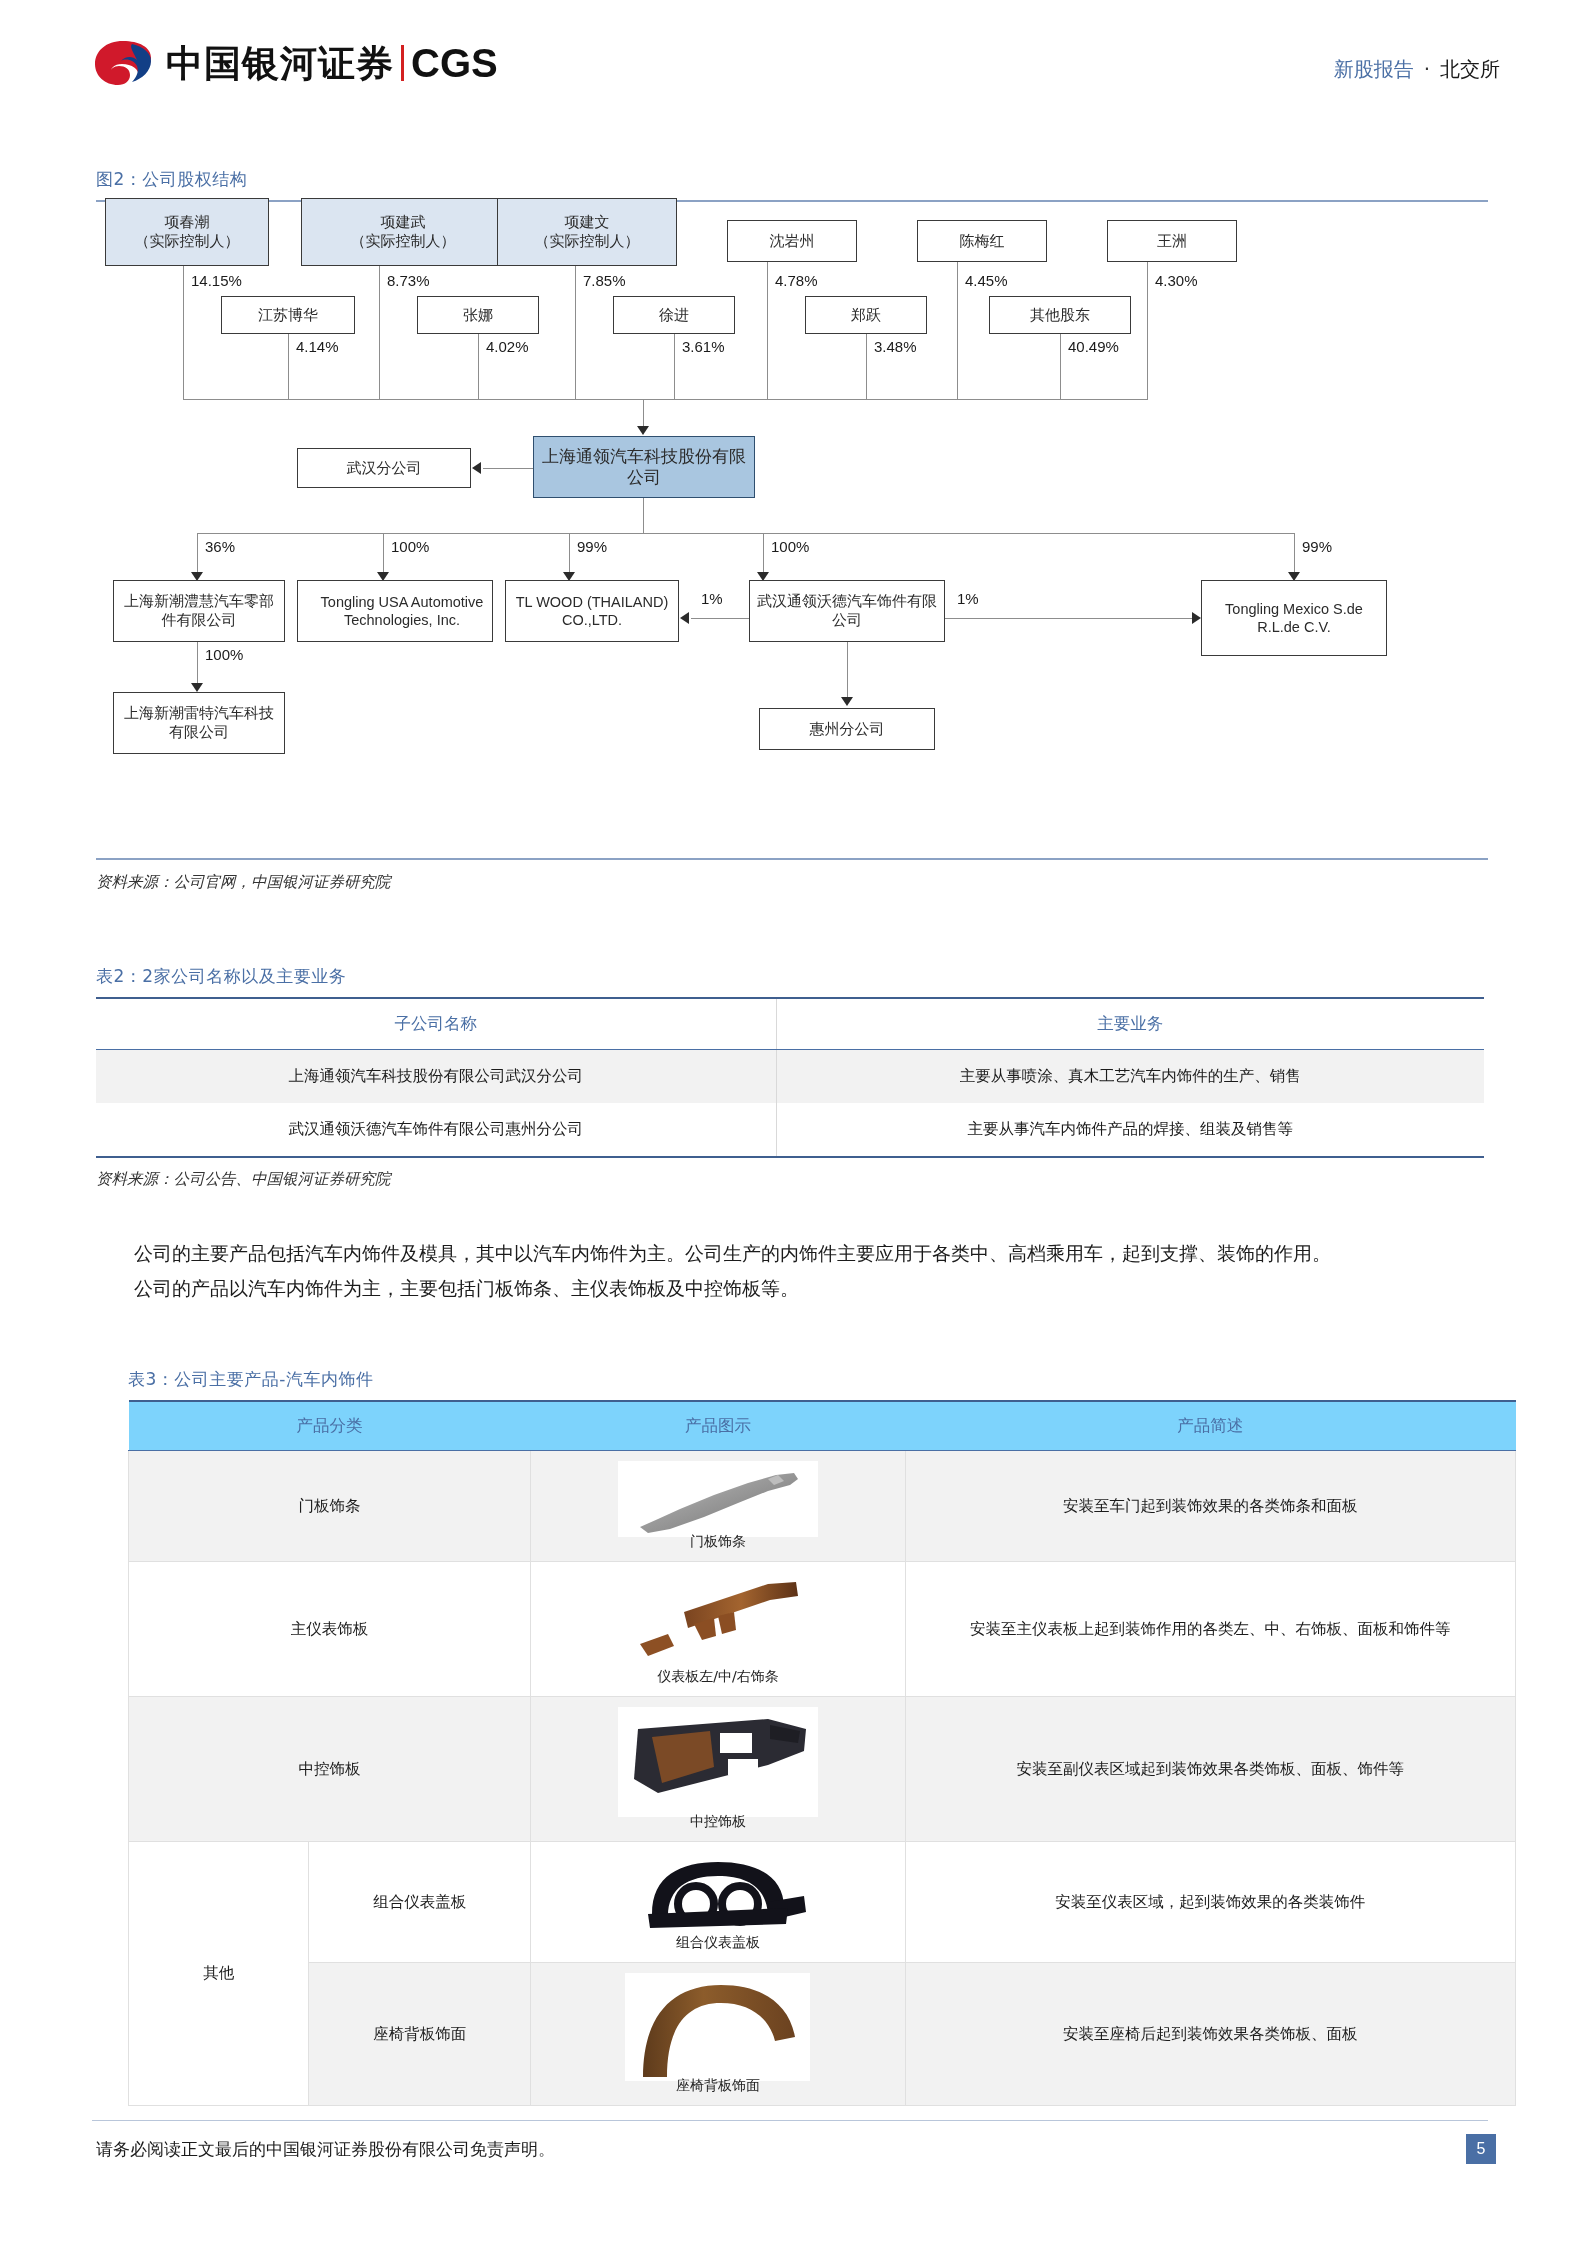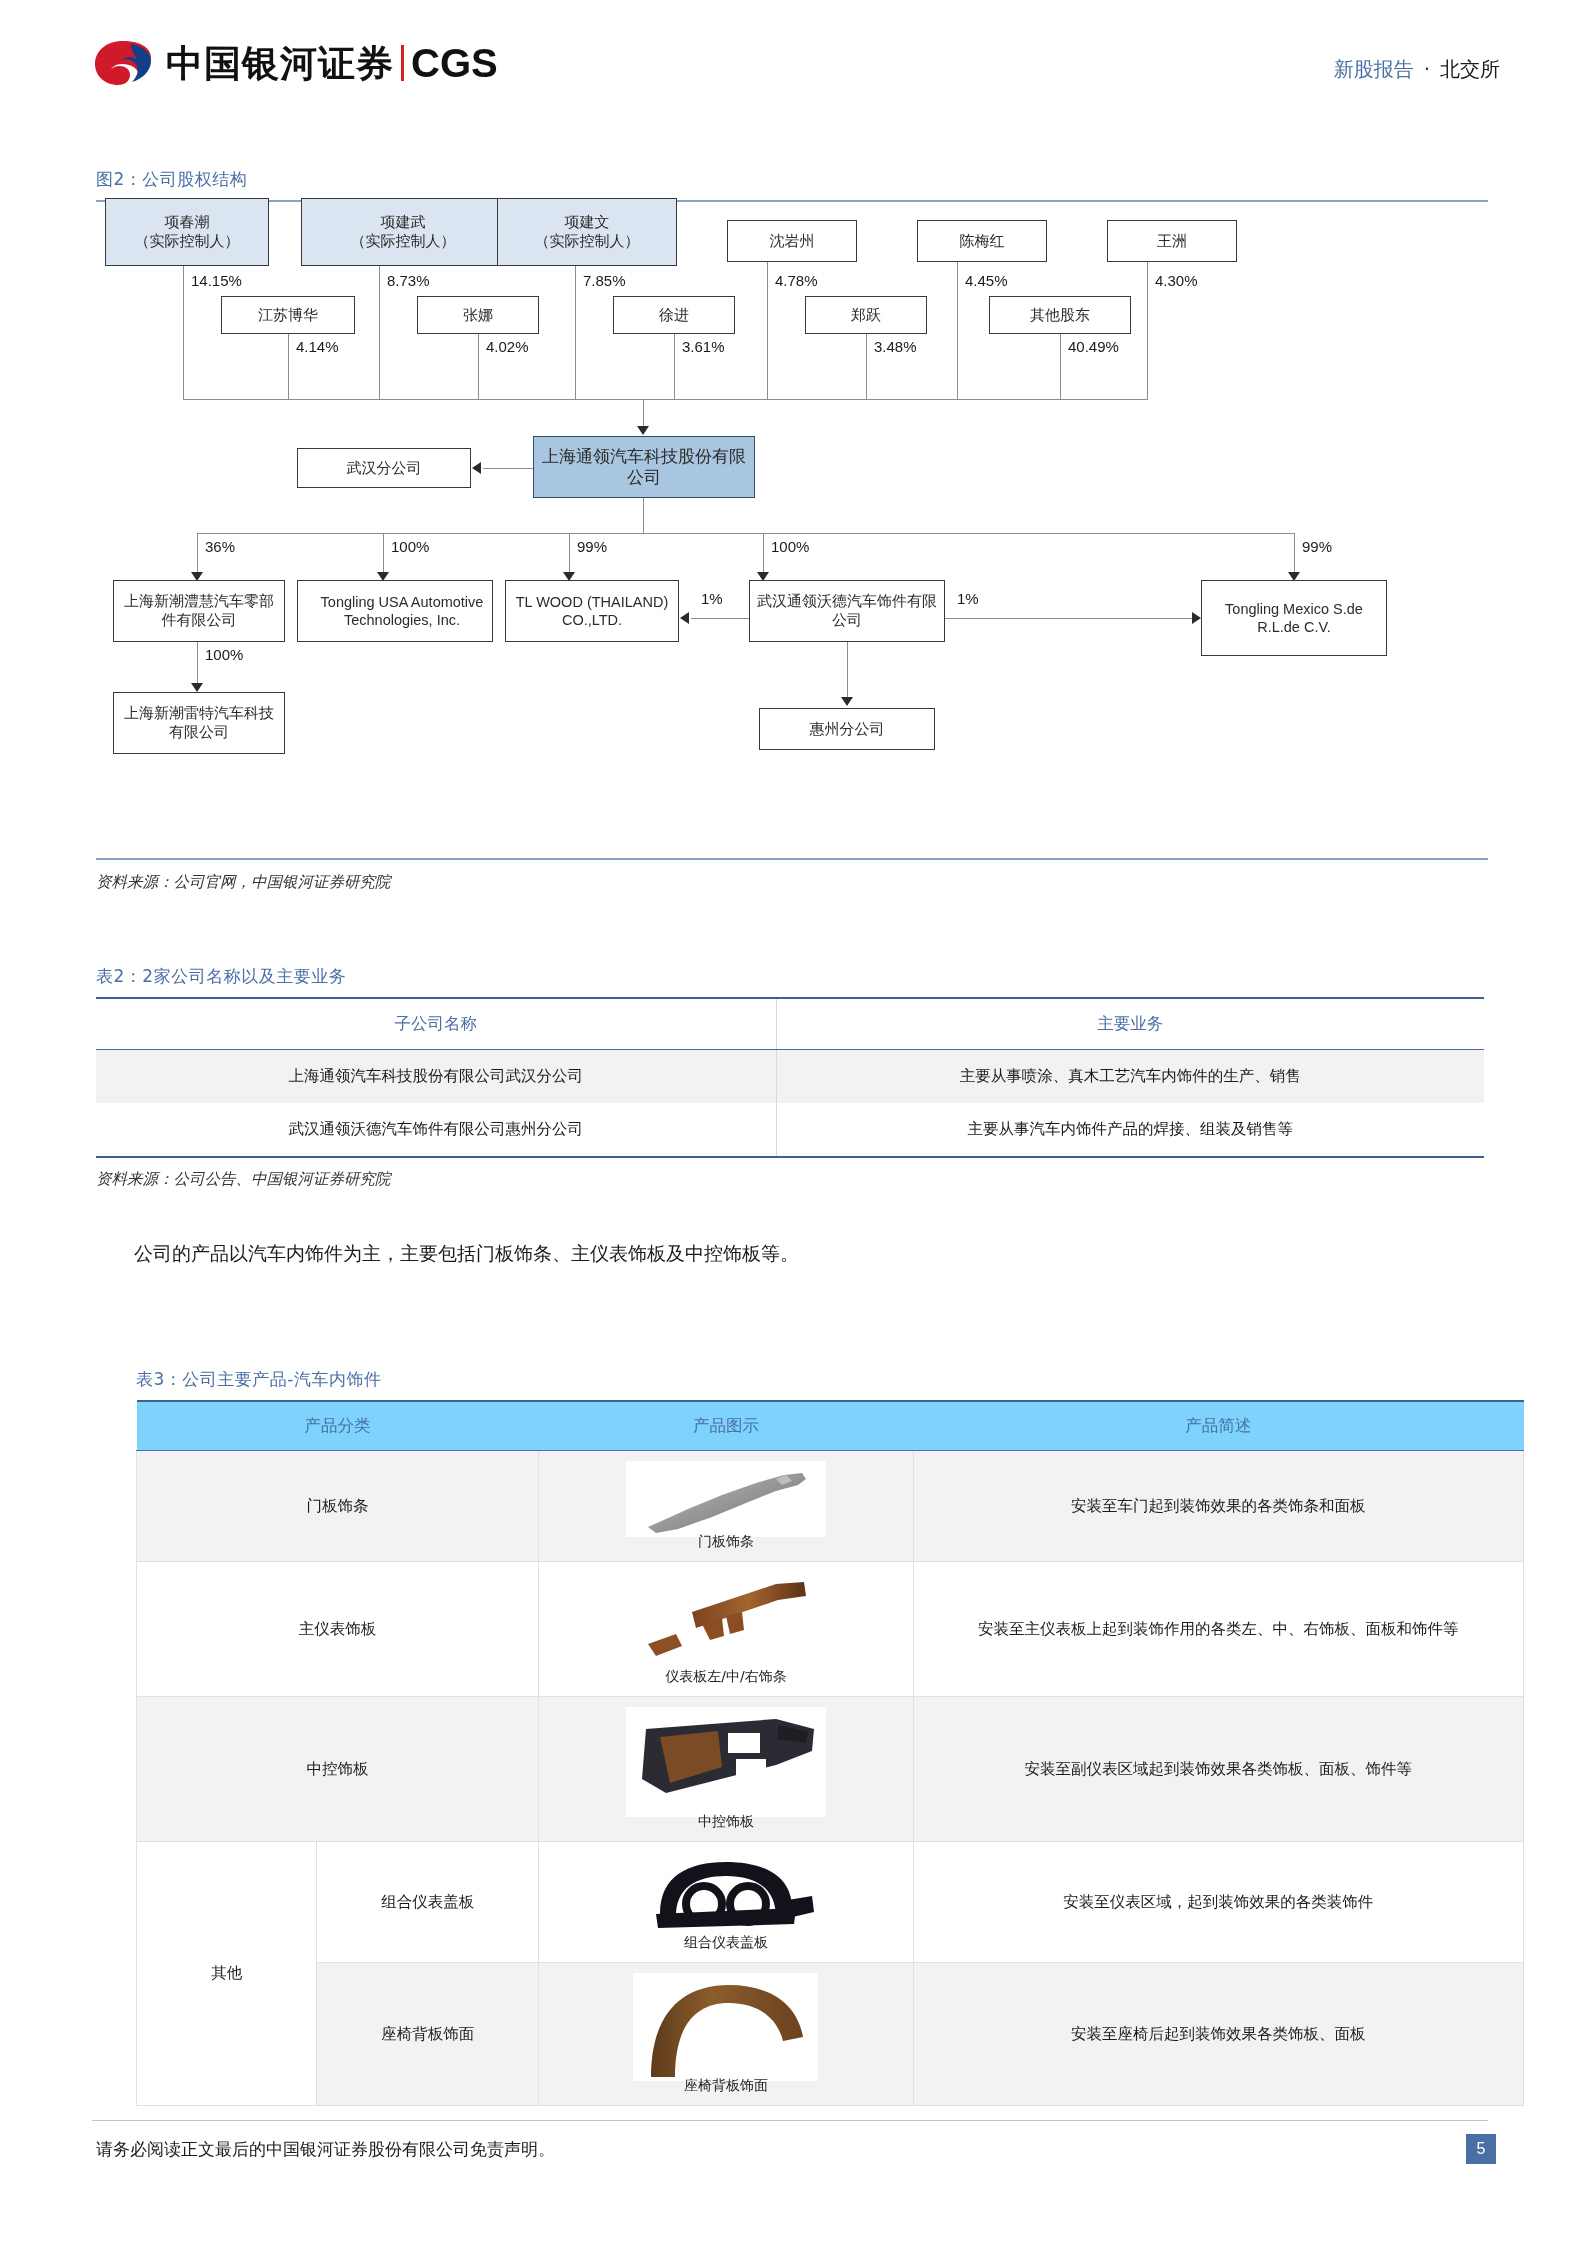--- a/index.html
+++ b/index.html
@@ -316,24 +316,25 @@
         <tr class="last">
           <td>武汉通领沃德汽车饰件有限公司惠州分公司</td>
           <td class="vline">主要从事汽车内饰件产品的焊接、组装及销售等</td>
         </tr>
       </tbody>
     </table>
     <div class="src" style="padding-top:11px;">资料来源：公司公告、中国银河证券研究院</div>
   </div>
 
   <div class="para">
+    <p>公司的主要产品包括汽车内饰件及模具，其中以汽车内饰件为主。公司生产的内饰件主要应用于各类中、高档乘用车，起到支撑、装饰的作用。</p>
     <p>公司的产品以汽车内饰件为主，主要包括门板饰条、主仪表饰板及中控饰板等。</p>
   </div>
 
-  <div style="position:absolute;left:96px;top:1368px;width:1392px;padding-left:40px;">
+  <div style="position:absolute;left:88px;top:1368px;width:1392px;padding-left:40px;">
     <div class="cap" style="padding-bottom:9px;">表3：公司主要产品-汽车内饰件</div>
     <table class="t3">
       <colgroup>
           <col style="width:13%">
           <col style="width:16%">
           <col style="width:27%">
           <col style="width:44%">
         </colgroup>
       <thead>
         <tr>

